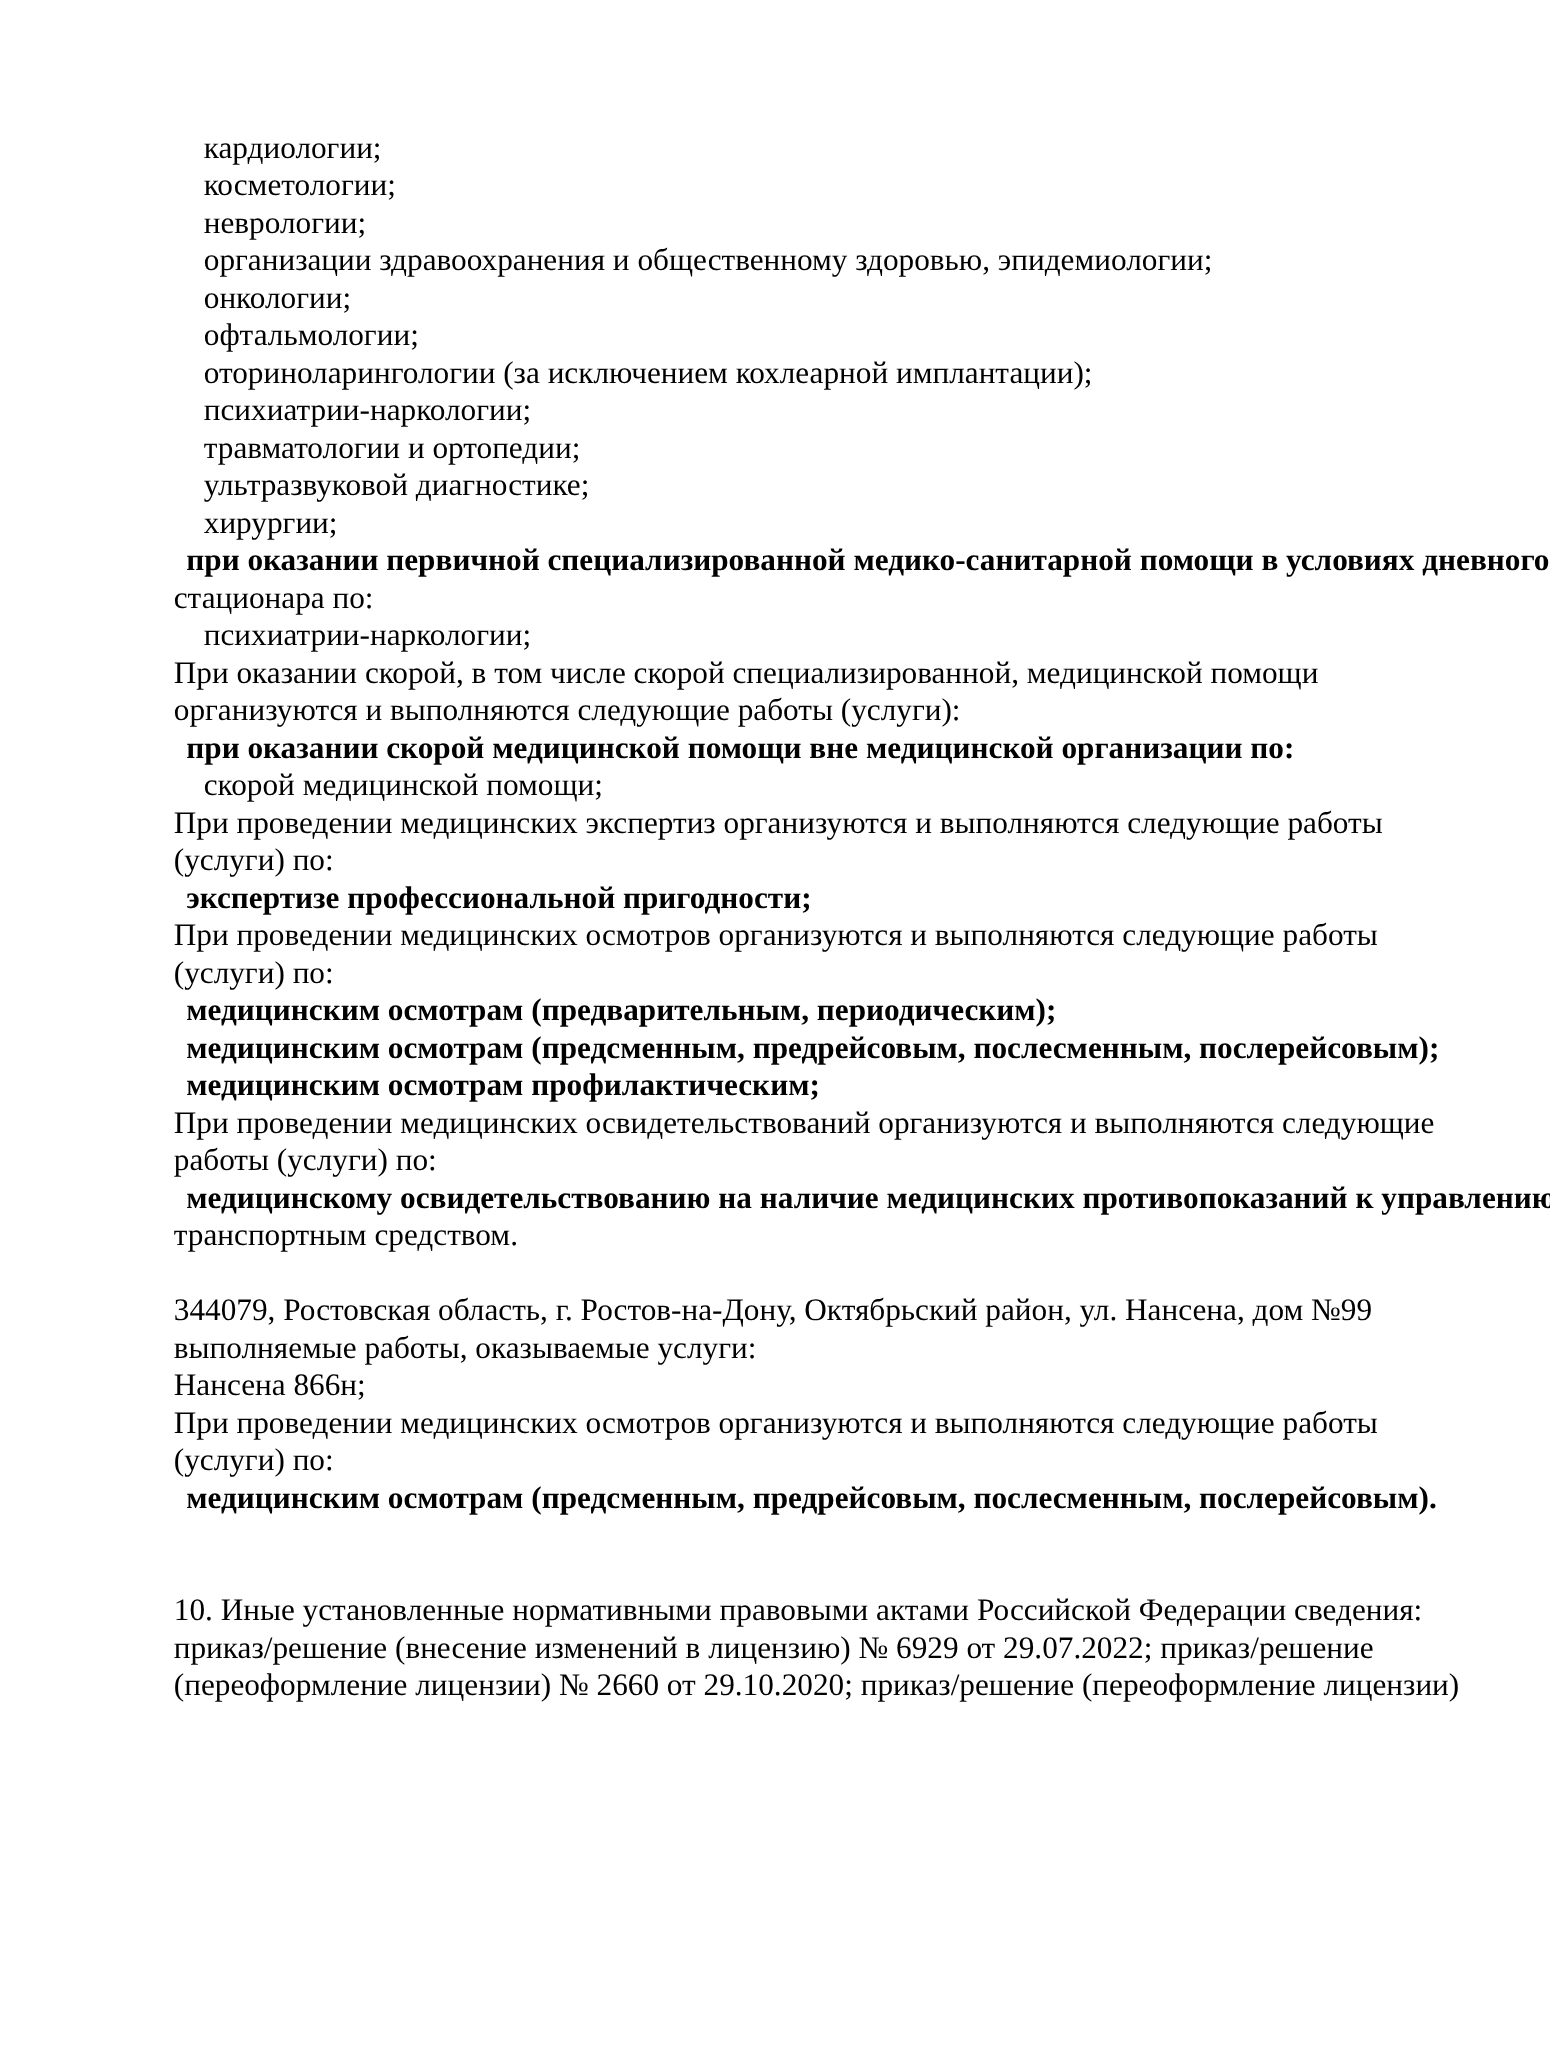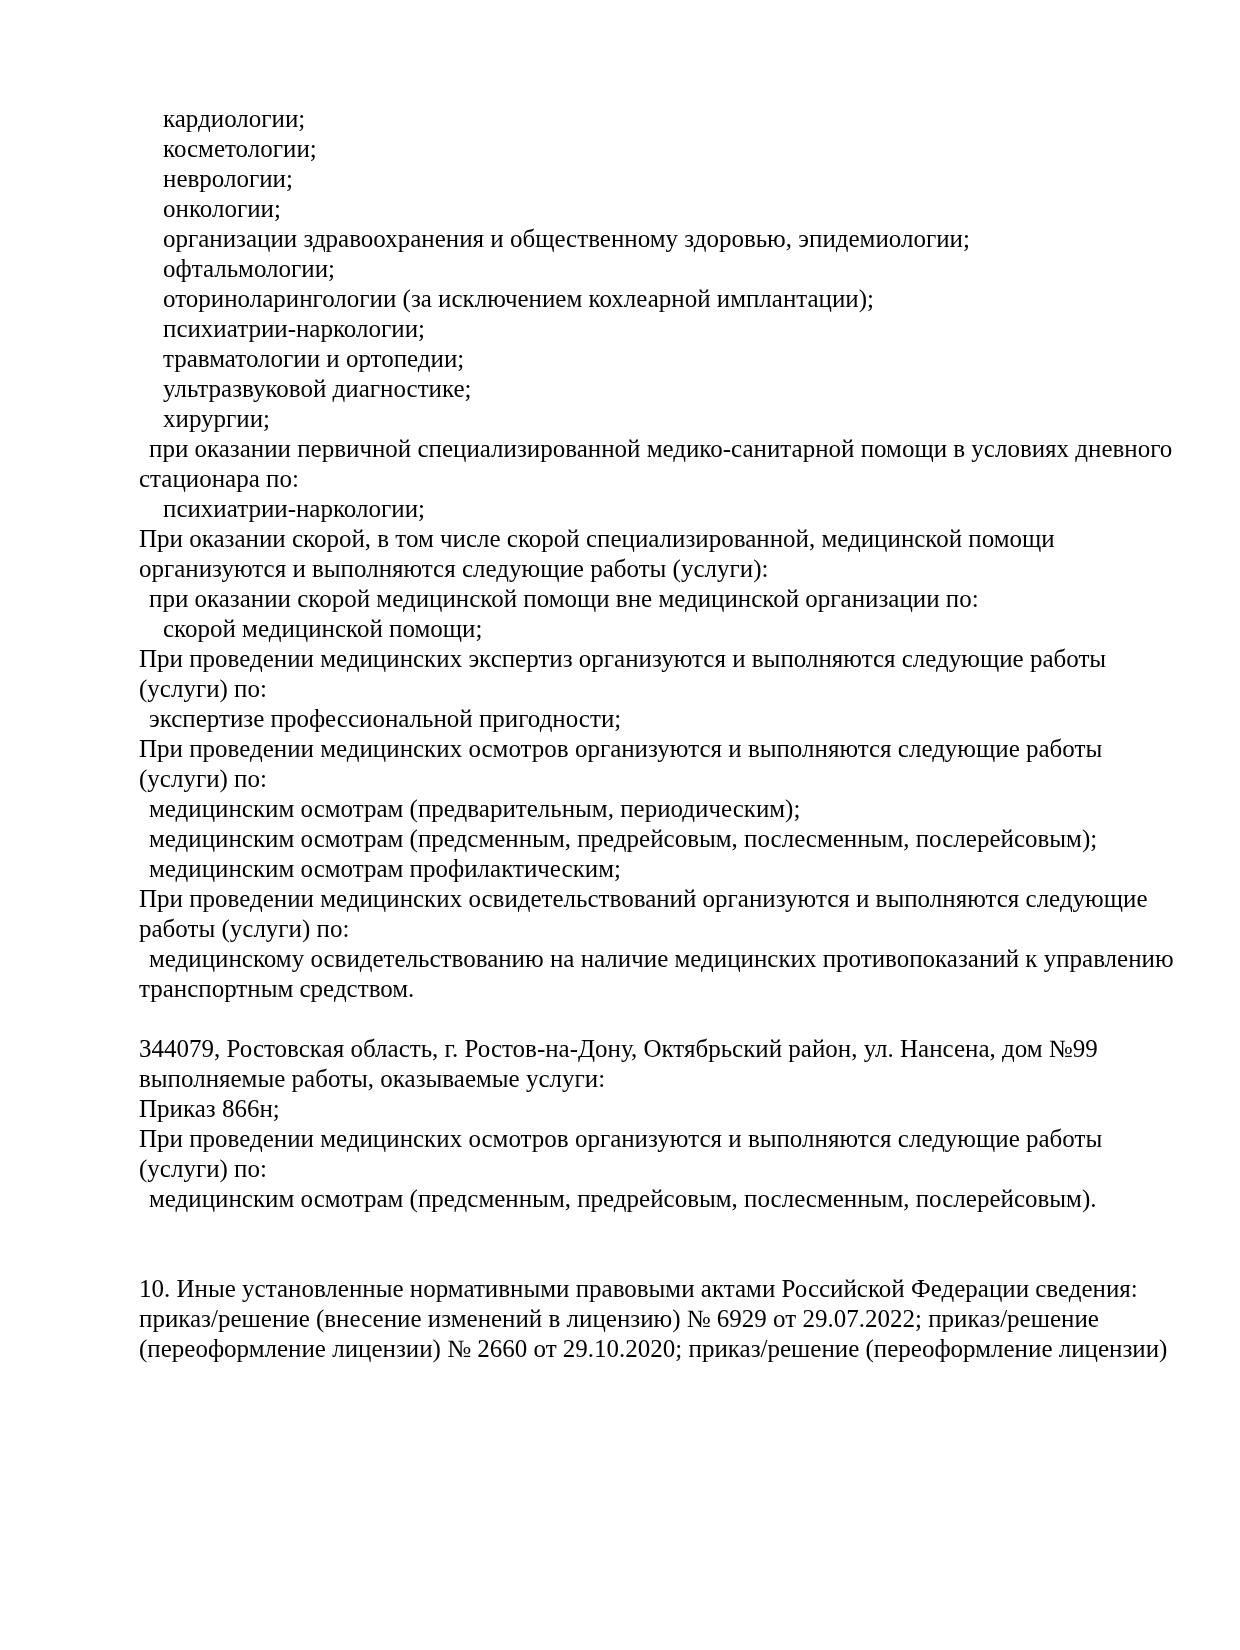--- a/index.html
+++ b/index.html
@@ -21,33 +21,33 @@
     top: 104px;
     left: 139px;
     right: 90px;
     font-size: 25px;
     line-height: 30px;
   }
   .line {
     white-space: nowrap;
   }
   .indent-0 { padding-left: 0; }
-  .indent-1 { padding-left: 10px; }
+  .indent-1 { padding-left: 10px; font-weight: bold; }
   .indent-2 { padding-left: 24px; }
 </style>
 </head>
 <body>
 
 <div class="page">
   <div class="doc-body" id="doc-body">
       <div class="line indent-2">кардиологии;</div>
       <div class="line indent-2">косметологии;</div>
       <div class="line indent-2">неврологии;</div>
+      <div class="line indent-2">организации здравоохранения и общественному здоровью, эпидемиологии;</div>
       <div class="line indent-2">онкологии;</div>
-      <div class="line indent-2">организации здравоохранения и общественному здоровью, эпидемиологии;</div>
       <div class="line indent-2">офтальмологии;</div>
       <div class="line indent-2">оториноларингологии (за исключением кохлеарной имплантации);</div>
       <div class="line indent-2">психиатрии-наркологии;</div>
       <div class="line indent-2">травматологии и ортопедии;</div>
       <div class="line indent-2">ультразвуковой диагностике;</div>
       <div class="line indent-2">хирургии;</div>
       <div class="line indent-1">при оказании первичной специализированной медико-санитарной помощи в условиях дневного</div>
       <div class="line indent-0">стационара по:</div>
       <div class="line indent-2">психиатрии-наркологии;</div>
       <div class="line indent-0">При оказании скорой, в том числе скорой специализированной, медицинской помощи</div>
@@ -62,21 +62,21 @@
       <div class="line indent-1">медицинским осмотрам (предварительным, периодическим);</div>
       <div class="line indent-1">медицинским осмотрам (предсменным, предрейсовым, послесменным, послерейсовым);</div>
       <div class="line indent-1">медицинским осмотрам профилактическим;</div>
       <div class="line indent-0">При проведении медицинских освидетельствований организуются и выполняются следующие</div>
       <div class="line indent-0">работы (услуги) по:</div>
       <div class="line indent-1">медицинскому освидетельствованию на наличие медицинских противопоказаний к управлению</div>
       <div class="line indent-0">транспортным средством.</div>
       <div class="line indent-0">&nbsp;</div>
       <div class="line indent-0">344079, Ростовская область, г. Ростов-на-Дону, Октябрьский район, ул. Нансена, дом №99</div>
       <div class="line indent-0">выполняемые работы, оказываемые услуги:</div>
-      <div class="line indent-0">Приказ 866н;</div>
+      <div class="line indent-0">Нансена 866н;</div>
       <div class="line indent-0">При проведении медицинских осмотров организуются и выполняются следующие работы</div>
       <div class="line indent-0">(услуги) по:</div>
       <div class="line indent-1">медицинским осмотрам (предсменным, предрейсовым, послесменным, послерейсовым).</div>
       <div class="line indent-0">&nbsp;</div>
       <div class="line indent-0">&nbsp;</div>
       <div class="line indent-0">10. Иные установленные нормативными правовыми актами Российской Федерации сведения:</div>
       <div class="line indent-0">приказ/решение (внесение изменений в лицензию) № 6929 от 29.07.2022; приказ/решение</div>
       <div class="line indent-0">(переоформление лицензии) № 2660 от 29.10.2020; приказ/решение (переоформление лицензии)</div>
     </div>
 </div>

